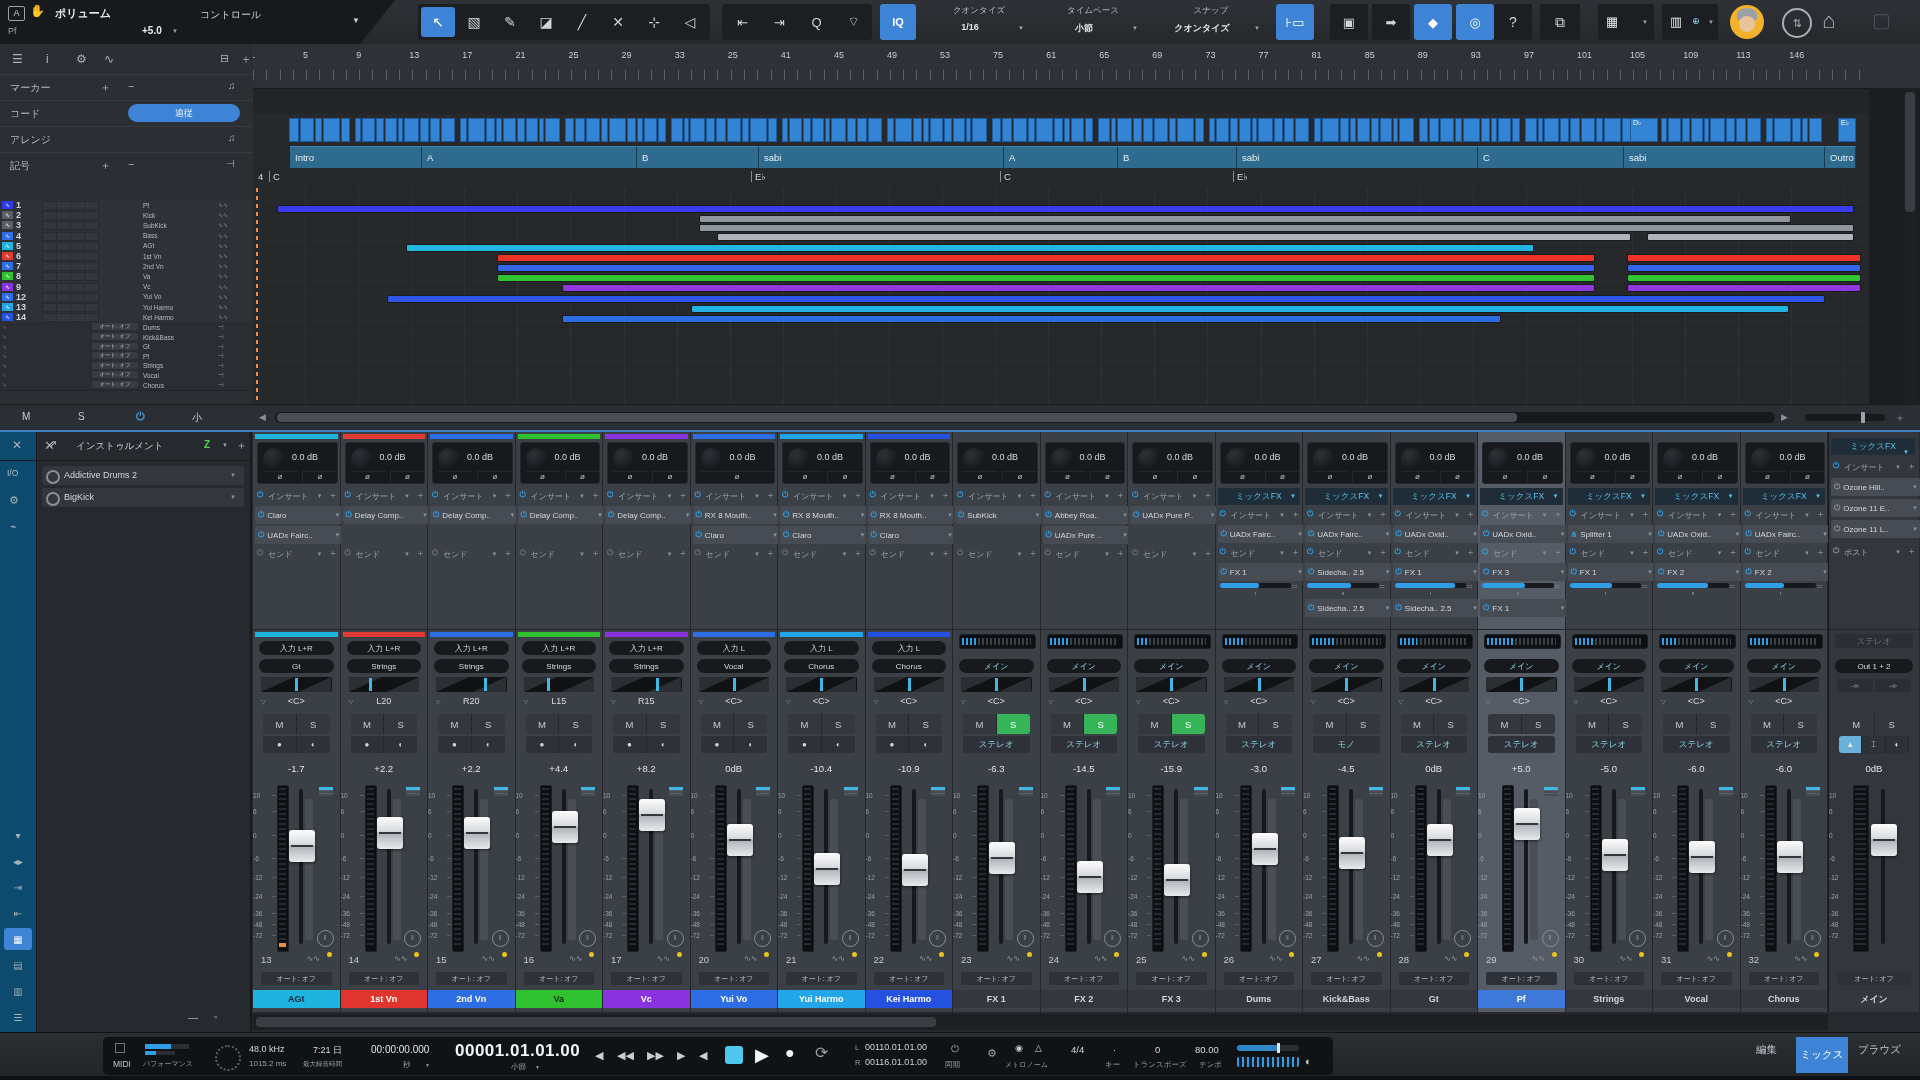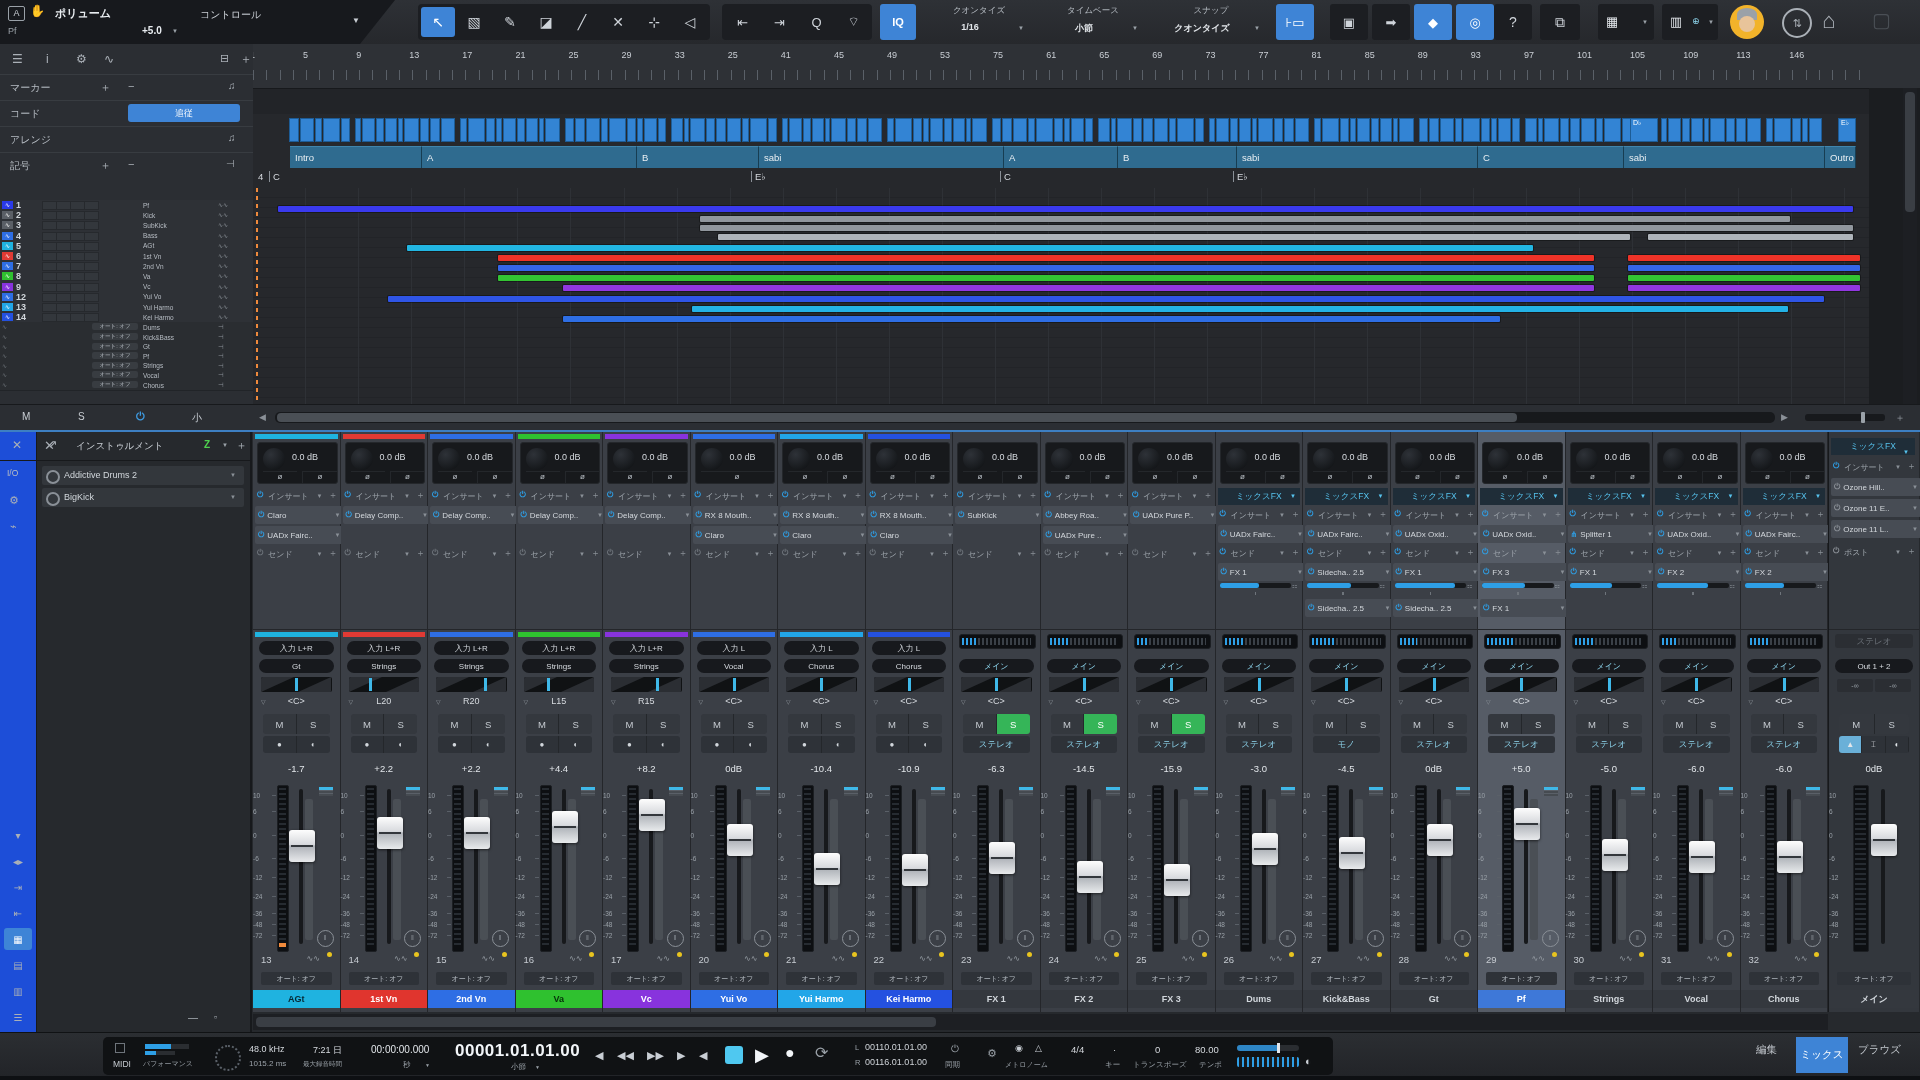--- a/index.html
+++ b/index.html
@@ -97,21 +97,21 @@
         <div style="position: absolute; left: 220px; top: 8px; font-size: 11px; color: rgb(170, 176, 183);">⊟</div>
         <div style="position: absolute; left: 240px; top: 7px; font-size: 12px; color: rgb(170, 176, 183);">＋</div>
         <div style="position: absolute; left: 0px; top: 30px; width: 253px; height: 26px; border-top: 1px solid rgb(56, 60, 65);">
           <div style="position: absolute; left: 10px; top: 6px; font-size: 10px; color: rgb(183, 189, 196);">マーカー</div>
           <div style="position: absolute; left: 100px; top: 5px; font-size: 11px; color: rgb(170, 176, 183);">＋</div>
           <div style="position: absolute; left: 128px; top: 5px; font-size: 11px; color: rgb(170, 176, 183);">−</div>
           <div style="position: absolute; left: 228px; top: 5px; font-size: 10px; color: rgb(170, 176, 183);">♫</div>
         </div>
         <div style="position: absolute; left: 0px; top: 56px; width: 253px; height: 26px; border-top: 1px solid rgb(56, 60, 65);">
           <div style="position: absolute; left: 10px; top: 6px; font-size: 10px; color: rgb(183, 189, 196);">コード</div>
-          <div class="blue" style="position: absolute; left: 128px; top: 3px; width: 112px; height: 18px; border-radius: 3px; font-size: 9px; display: flex; align-items: center; justify-content: center;">追従</div>
+          <div class="blue" style="position: absolute; left: 128px; top: 3px; width: 112px; height: 18px; border-radius: 9px; font-size: 9px; display: flex; align-items: center; justify-content: center;">追従</div>
         </div>
         <div style="position: absolute; left: 0px; top: 82px; width: 253px; height: 26px; border-top: 1px solid rgb(56, 60, 65);">
           <div style="position: absolute; left: 10px; top: 6px; font-size: 10px; color: rgb(183, 189, 196);">アレンジ</div>
           <div style="position: absolute; left: 228px; top: 5px; font-size: 10px; color: rgb(170, 176, 183);">♫</div>
         </div>
         <div style="position: absolute; left: 0px; top: 108px; width: 253px; height: 26px; border-top: 1px solid rgb(56, 60, 65);">
           <div style="position: absolute; left: 10px; top: 6px; font-size: 10px; color: rgb(183, 189, 196);">記号</div>
           <div style="position: absolute; left: 100px; top: 5px; font-size: 11px; color: rgb(170, 176, 183);">＋</div>
           <div style="position: absolute; left: 128px; top: 5px; font-size: 11px; color: rgb(170, 176, 183);">−</div>
           <div style="position: absolute; left: 226px; top: 5px; font-size: 10px; color: rgb(170, 176, 183);">⊣</div>
@@ -506,21 +506,21 @@
         </div>
         <div style="position: absolute; left: 1528px; top: 7px; font-size: 9px; color: rgb(138, 144, 151);">▶</div>
         <div style="position: absolute; left: 1552px; top: 9px; width: 80px; height: 7px; background: rgb(23, 25, 28); border-radius: 3px;">
           <div style="position: absolute; left: 56px; top: -2px; width: 4px; height: 11px; background: rgb(154, 161, 168); border-radius: 1px;"></div>
         </div>
         <div style="position: absolute; left: 1642px; top: 6px; font-size: 10px; color: rgb(138, 144, 151);">＋</div>
       </div>
     </div>
   <div id="mixer" class="abs" style="left:0;top:430px;width:1920px;height:602px;background:#26292d;border-top:2px solid #3d7fc2;">
       <div style="position: absolute; left: 0px; top: 0px; width: 250px; height: 602px; background: rgb(38, 41, 45); border-right: 2px solid rgb(23, 25, 28);">
-        <div style="position: absolute; left: 0px; top: 0px; width: 36px; height: 602px; background: #1d4ed8; border-right: 1px solid rgb(23, 25, 28);">
+        <div style="position: absolute; left: 0px; top: 0px; width: 36px; height: 602px; background: #0c4a6e; border-right: 1px solid rgb(23, 25, 28);">
           <div style="position: absolute; left: 7px; top: 36px; font-size: 8.5px; color: rgb(183, 189, 196);">I/O</div>
           <div style="position: absolute; left: 9px; top: 62px; font-size: 11px; color: rgb(170, 176, 183);">⚙</div>
           <div style="position: absolute; left: 10px; top: 88px; font-size: 11px; color: rgb(170, 176, 183);">⌁</div>
           <div style="position: absolute; left: 4px; top: 392px; width: 28px; height: 22px; border-radius: 3px; display: flex; align-items: center; justify-content: center; font-size: 10px; color: rgb(170, 176, 183);">▾</div>
           <div style="position: absolute; left: 4px; top: 418px; width: 28px; height: 22px; border-radius: 3px; display: flex; align-items: center; justify-content: center; font-size: 10px; color: rgb(170, 176, 183);">◂▸</div>
           <div style="position: absolute; left: 4px; top: 444px; width: 28px; height: 22px; border-radius: 3px; display: flex; align-items: center; justify-content: center; font-size: 10px; color: rgb(170, 176, 183);">⇥</div>
           <div style="position: absolute; left: 4px; top: 470px; width: 28px; height: 22px; border-radius: 3px; display: flex; align-items: center; justify-content: center; font-size: 10px; color: rgb(170, 176, 183);">⇤</div>
           <div class="blue" style="position: absolute; left: 4px; top: 496px; width: 28px; height: 22px; border-radius: 3px; display: flex; align-items: center; justify-content: center; font-size: 10px; color: rgb(170, 176, 183);">▦</div>
           <div style="position: absolute; left: 4px; top: 522px; width: 28px; height: 22px; border-radius: 3px; display: flex; align-items: center; justify-content: center; font-size: 10px; color: rgb(170, 176, 183);">▤</div>
           <div style="position: absolute; left: 4px; top: 548px; width: 28px; height: 22px; border-radius: 3px; display: flex; align-items: center; justify-content: center; font-size: 10px; color: rgb(170, 176, 183);">▥</div>

